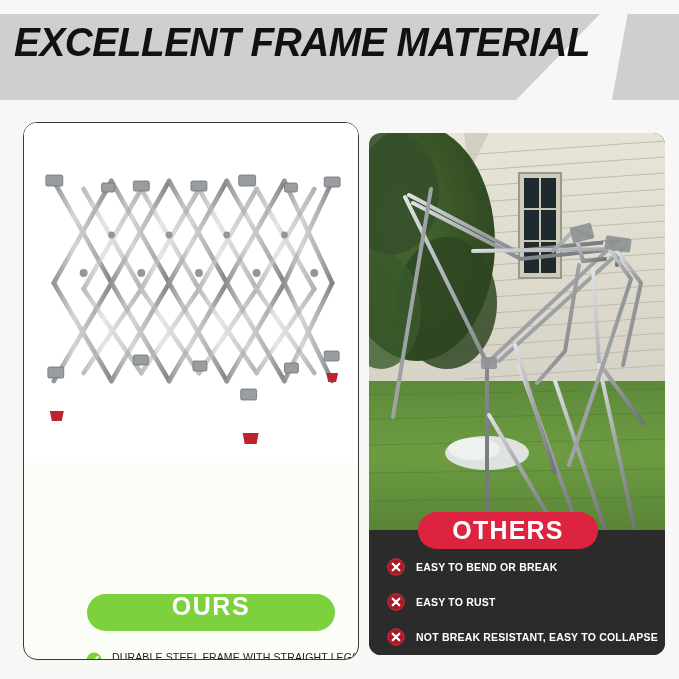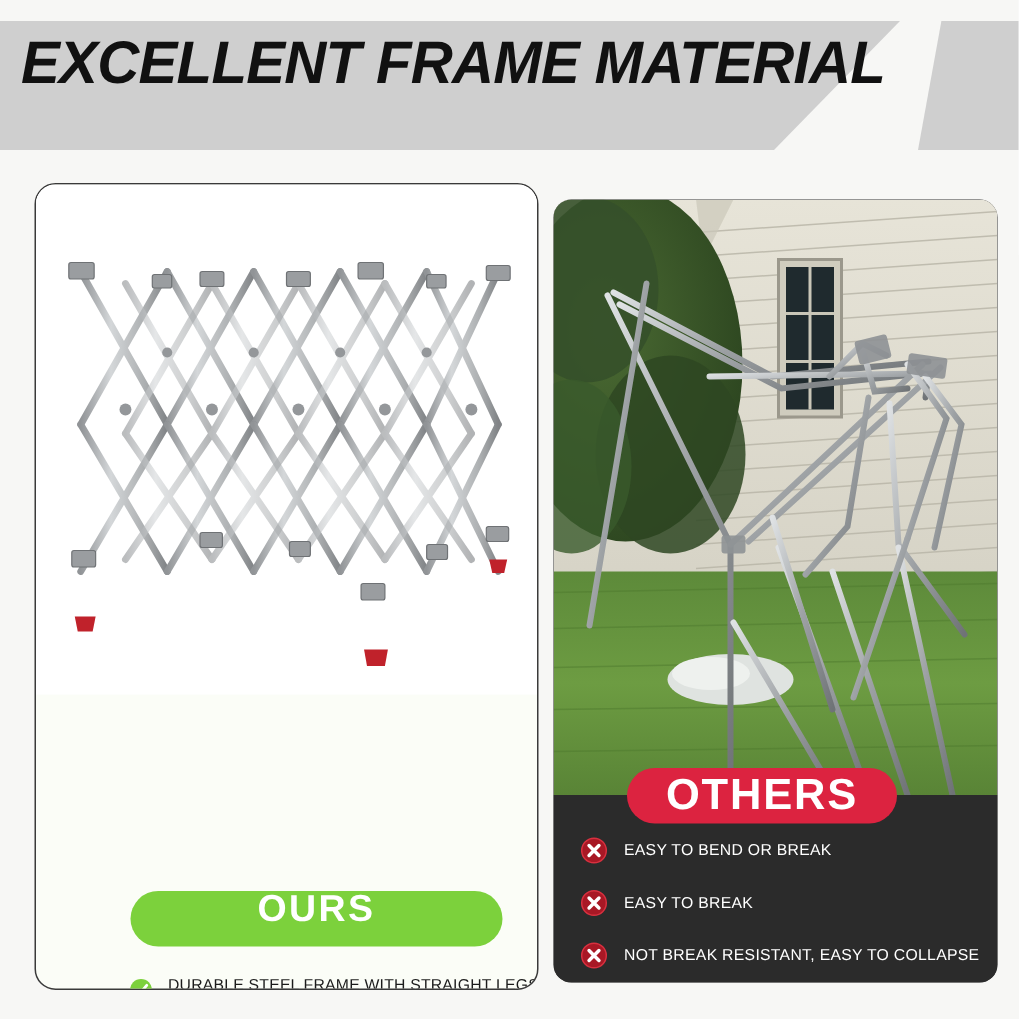--- a/index.html
+++ b/index.html
@@ -142,21 +142,21 @@
     width: 180px; height: 37px;
     background: #dc2340;
     border-radius: 19px;
     display: flex;
     align-items: center;
     justify-content: center;
     z-index: 5;
   }
   #others-badge-label {
     color: #ffffff;
-    font-size: 29px;
+    font-size: 25px;
     font-weight: bold;
     letter-spacing: 1.2px;
     line-height: 1;
   }
 
   #others-list {
     position: absolute;
     left: 18px; top: 425px;
     width: 272px;
     z-index: 4;
@@ -169,21 +169,21 @@
   .x-icon {
     flex: 0 0 auto;
     width: 18px; height: 18px;
     margin-right: 11px;
   }
   .x-icon svg { display: block; }
   .others-text {
     font-size: 10.5px;
     line-height: 12px;
     color: #ffffff;
-    font-weight: normal;
+    font-weight: bold;
     letter-spacing: 0.2px;
     white-space: nowrap;
   }
 </style>
 </head>
 <body>
 
 <div id="header-band">
   <div class="band-main"></div>
   <div class="band-accent"></div>
@@ -443,21 +443,21 @@
     </div>
 
     <div class="others-item">
       <span class="x-icon">
         <svg width="18" height="18" viewBox="0 0 18 18" xmlns="http://www.w3.org/2000/svg">
           <circle cx="9" cy="9" r="8.2" fill="#a81825"></circle>
           <circle cx="9" cy="9" r="8.2" fill="none" stroke="#d8303f" stroke-width="1"></circle>
           <path d="M5.7 5.7 L12.3 12.3 M12.3 5.7 L5.7 12.3" stroke="#ffffff" stroke-width="2.3" stroke-linecap="round"></path>
         </svg>
       </span>
-      <span class="others-text">EASY TO BREAK</span>
+      <span class="others-text">EASY TO RUST</span>
     </div>
 
     <div class="others-item">
       <span class="x-icon">
         <svg width="18" height="18" viewBox="0 0 18 18" xmlns="http://www.w3.org/2000/svg">
           <circle cx="9" cy="9" r="8.2" fill="#a81825"></circle>
           <circle cx="9" cy="9" r="8.2" fill="none" stroke="#d8303f" stroke-width="1"></circle>
           <path d="M5.7 5.7 L12.3 12.3 M12.3 5.7 L5.7 12.3" stroke="#ffffff" stroke-width="2.3" stroke-linecap="round"></path>
         </svg>
       </span>

